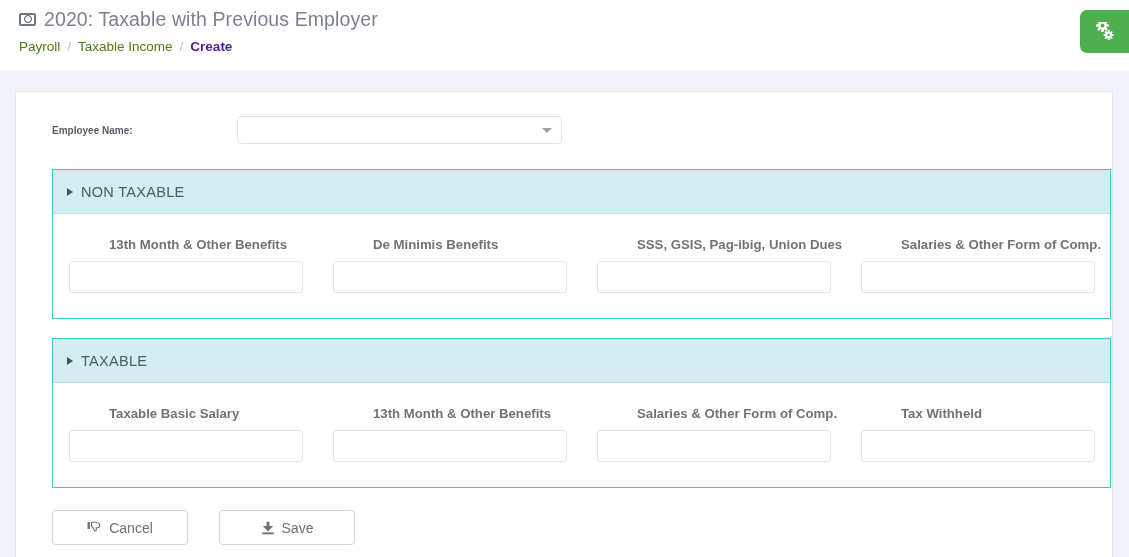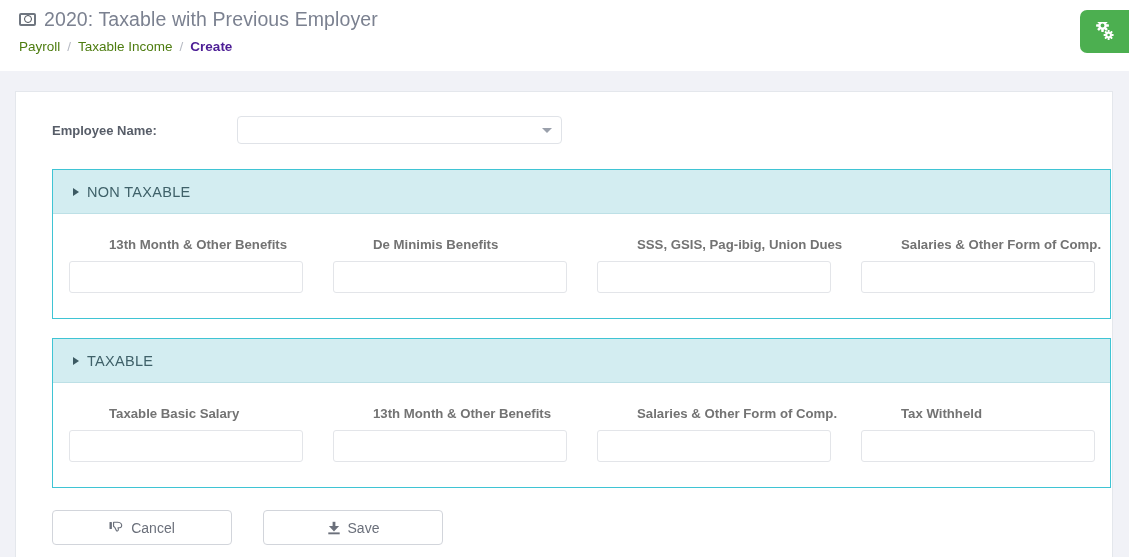--- a/index.html
+++ b/index.html
@@ -103,21 +103,21 @@
   }
 
   
   .employee-row {
     display: flex;
     align-items: center;
     height: 40px;
     padding-left: 16px;
   }
   .employee-label {
-    font-size: 13px;
+    font-size: 10px;
     font-weight: bold;
     color: #575d68;
     width: 185px;
     flex: none;
   }
   .select-box {
     position: relative;
     width: 325px;
     height: 28px;
     background: #fff;
@@ -148,21 +148,21 @@
     margin: 19px 0 0 16px;
     width: 1059px;
     border: 1px solid #3fc4d4;
     background: #fff;
   }
   .panel-heading {
     background: #d3edf1;
     height: 44px;
     display: flex;
     align-items: center;
-    padding-left: 20px;
+    padding-left: 14px;
     cursor: pointer;
     border-bottom: 1px solid #bde0e6;
   }
   .panel-caret {
     width: 0; height: 0;
     border-top: 4.5px solid transparent;
     border-bottom: 4.5px solid transparent;
     border-left: 6px solid #3c5a63;
     margin-right: 8px;
     flex: none;
@@ -202,21 +202,21 @@
     outline: none;
   }
 
   
   .footer-actions {
     margin: 22px 0 0 16px;
     display: flex;
     gap: 31px;
   }
   .btn {
-    width: 180px;
+    width: 136px;
     height: 35px;
     background: #fff;
     border: 1px solid #d2d5db;
     border-radius: 4px;
     font-family: "Liberation Sans", sans-serif;
     font-size: 14px;
     color: #6b707b;
     cursor: pointer;
     display: flex;
     align-items: center;

